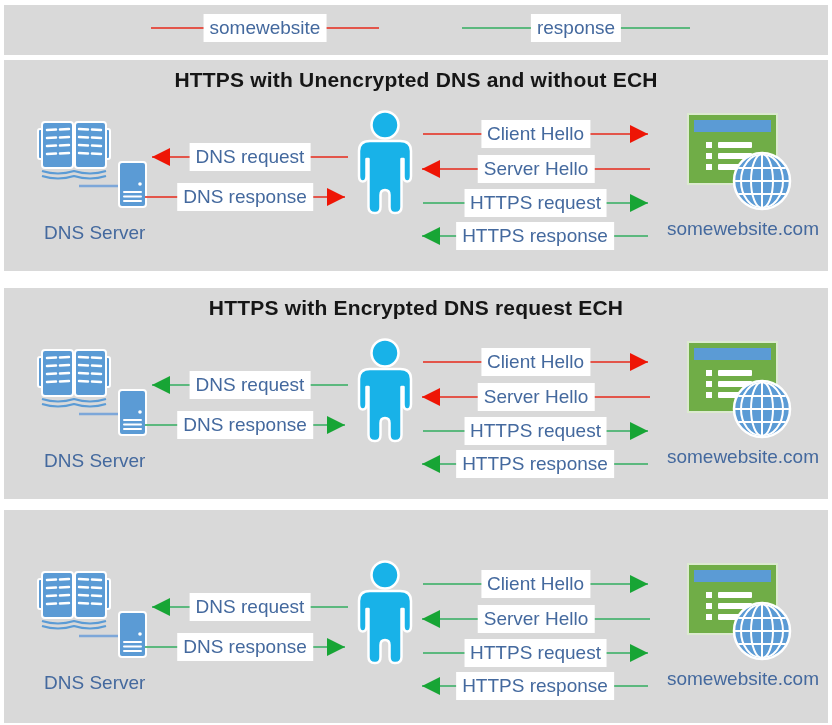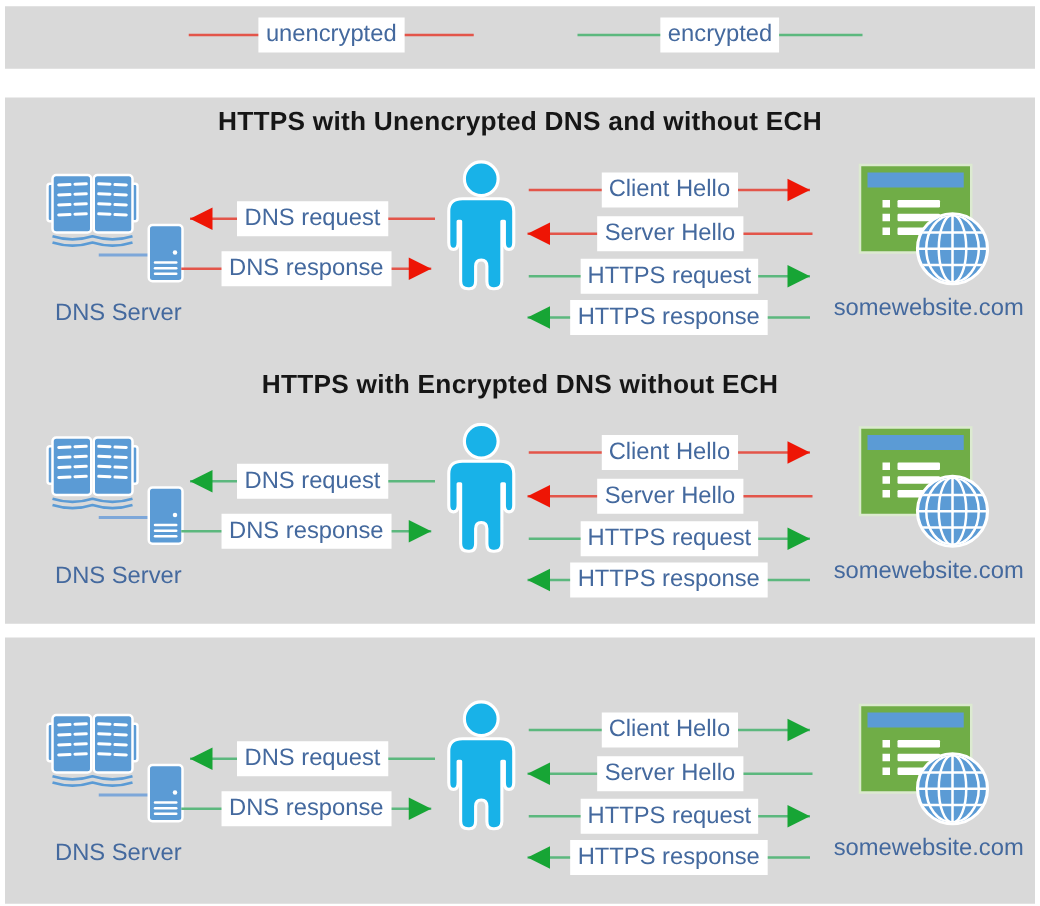--- a/index.html
+++ b/index.html
@@ -105,29 +105,29 @@
         <line x1="48" y1="56" x2="104" y2="56"></line>
         <line x1="48" y1="82" x2="104" y2="82"></line>
       </g>
     </symbol>
   </defs>
 </svg>
 
 <div class="bar" style="top:5px;height:50px;">
   <div class="arrow" style="left:147px;top:11px;width:228px;">
     <div class="line" style="background: rgb(227, 85, 74);"></div>
-    <div class="label">unencrypted</div>
+    <div class="label">somewebsite</div>
   </div>
   <div class="arrow" style="left:458px;top:11px;width:228px;">
     <div class="line" style="background: rgb(92, 184, 126);"></div>
-    <div class="label">encrypted</div>
+    <div class="label">response</div>
   </div>
 </div>
 
-<section class="panel" style="top:78px;height:211px;">
+<section class="panel" style="top:60px;height:211px;">
   <h2 class="panel-title">HTTPS with Unencrypted DNS and without ECH</h2>
   <svg class="icon-svg" style="left:30px;top:45px;" width="120" height="115">
       <use href="#sym-dns"></use>
     </svg>
   <div class="entity-label" style="left:40px;top:162px;">DNS Server</div>
   <svg class="icon-svg" style="left:350px;top:50px;" width="62" height="108">
       <use href="#sym-person"></use>
     </svg>
   <svg class="icon-svg" style="left:682px;top:52px;" width="108" height="100">
       <use href="#sym-website"></use>
@@ -160,21 +160,21 @@
     <div class="label">HTTPS request</div>
   </div>
   <div class="arrow dir-left" style="left:418px;top:164px;width:226px;">
     <div class="line" style="background: rgb(92, 184, 126);"></div>
     <div class="head" style="border-right-color: rgb(23, 165, 53);"></div>
     <div class="label">HTTPS response</div>
   </div>
 </section>
 
 <section class="panel" style="top:288px;height:211px;">
-  <h2 class="panel-title">HTTPS with Encrypted DNS without ECH</h2>
+  <h2 class="panel-title">HTTPS with Encrypted DNS request ECH</h2>
   <svg class="icon-svg" style="left:30px;top:45px;" width="120" height="115">
       <use href="#sym-dns"></use>
     </svg>
   <div class="entity-label" style="left:40px;top:162px;">DNS Server</div>
   <svg class="icon-svg" style="left:350px;top:50px;" width="62" height="108">
       <use href="#sym-person"></use>
     </svg>
   <svg class="icon-svg" style="left:682px;top:52px;" width="108" height="100">
       <use href="#sym-website"></use>
     </svg>

